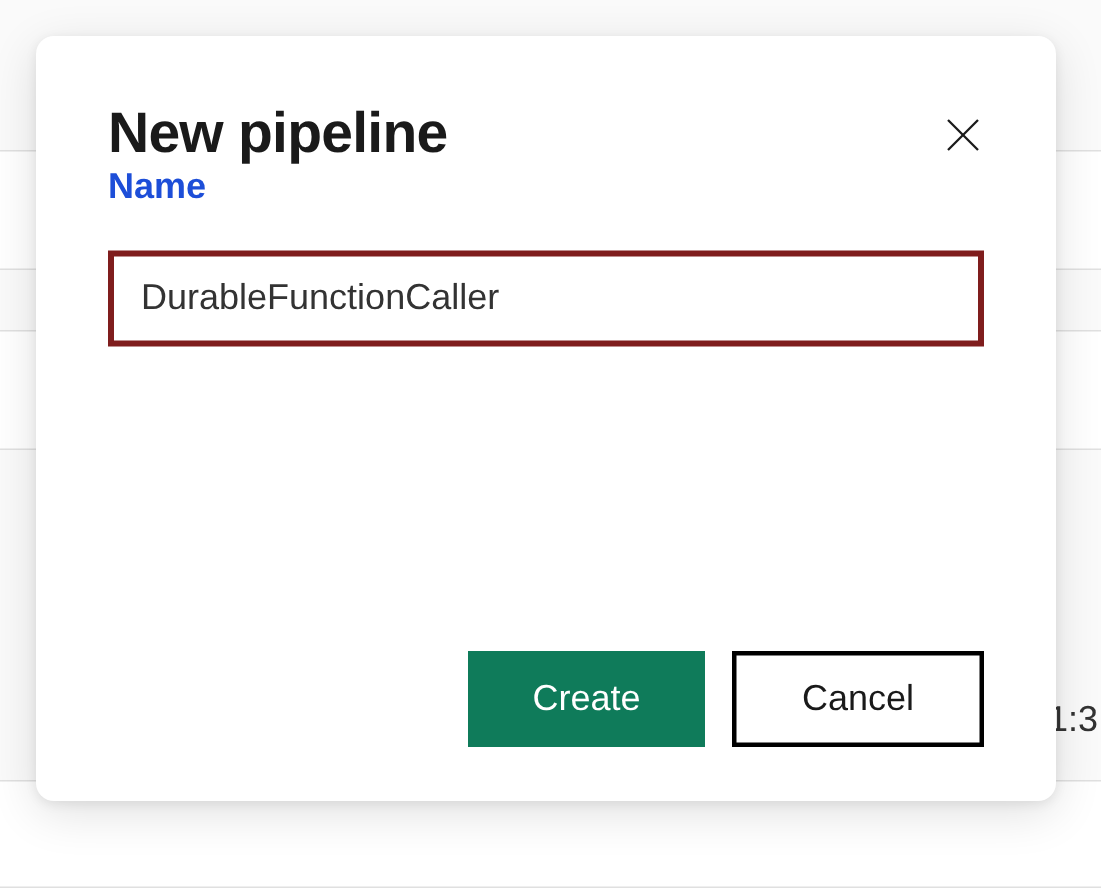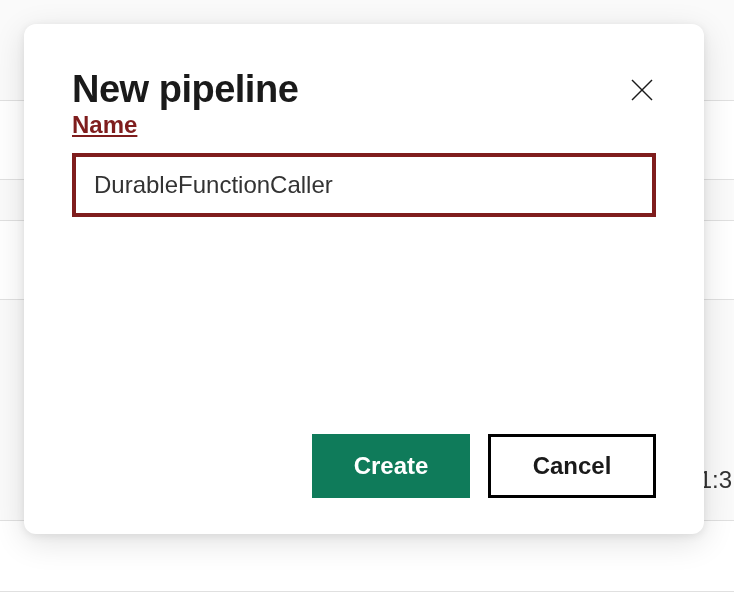--- a/index.html
+++ b/index.html
@@ -75,23 +75,22 @@
       stroke: #1a1a1a;
       stroke-width: 1.5;
     }
     .field-group {
       margin-bottom: 24px;
     }
     .field-label {
       display: block;
       font-size: 24px;
       font-weight: 600;
-      color: #7f1d1d;
-      margin-bottom: 14px;
-      text-decoration: underline;
+      color: #1d4ed8;
+      margin-bottom: 28px;
     }
     .text-input {
       width: 100%;
       height: 64px;
       border: 4px solid #7f1d1d;
       background: #ffffff;
       font-size: 24px;
       font-family: inherit;
       padding: 0 18px;
       color: #333;
@@ -100,21 +99,21 @@
     .modal-footer {
       margin-top: auto;
       display: flex;
       justify-content: flex-end;
       gap: 18px;
     }
     .btn {
       height: 64px;
       padding: 0 36px;
       font-size: 24px;
-      font-weight: 700;
+      font-weight: 400;
       font-family: inherit;
       cursor: pointer;
       border: none;
       display: flex;
       align-items: center;
       justify-content: center;
     }
     .btn-primary {
       background: #0f7b5a;
       color: #ffffff;

